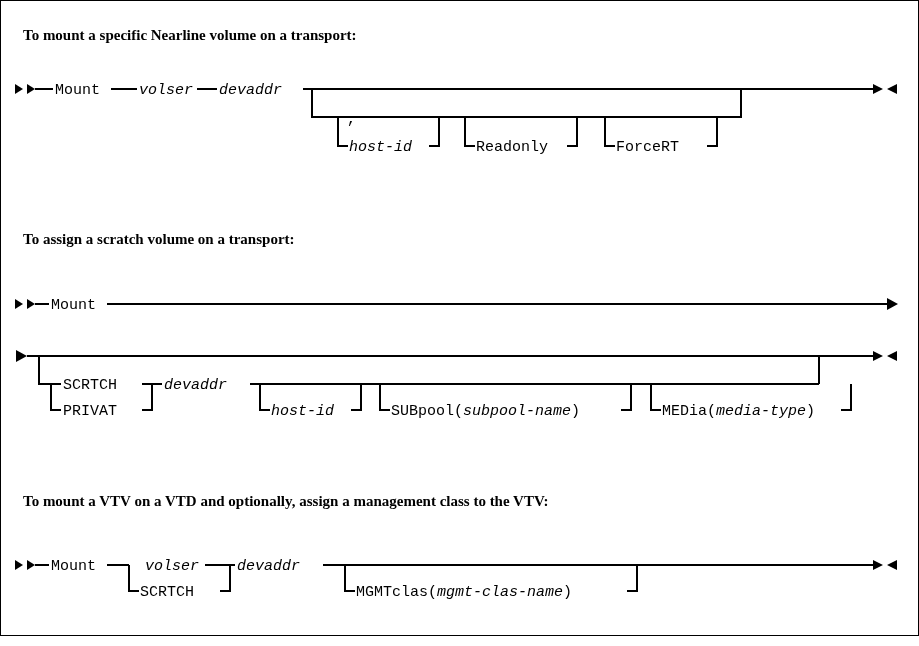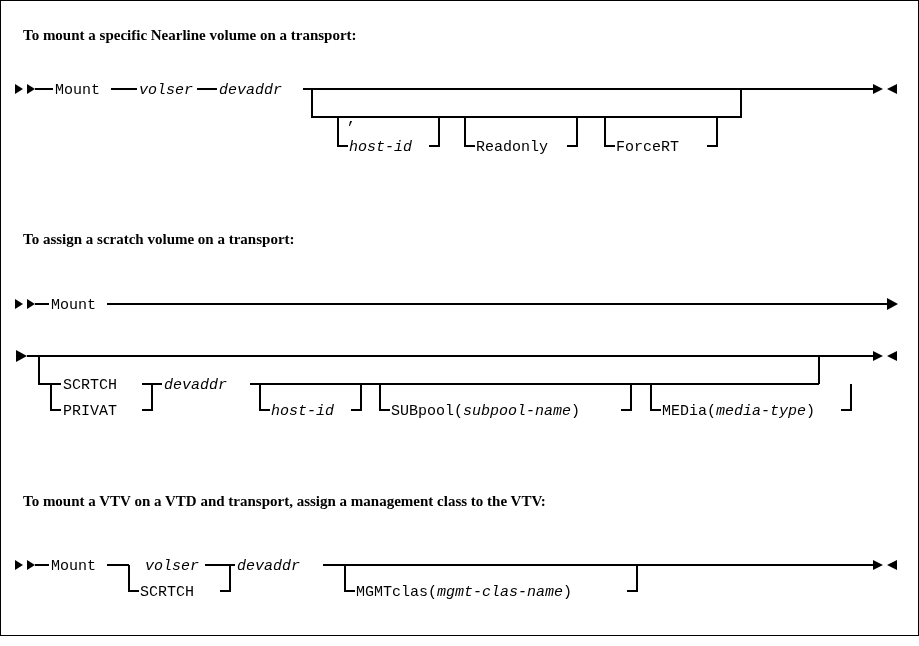--- a/index.html
+++ b/index.html
@@ -135,21 +135,21 @@
 
     <path class="rail" d="M650,383 L650,409 L660,409"></path>
     <text class="mono" x="661" y="414">
       <tspan>MEDia(</tspan><tspan class="mono-i">media-type</tspan><tspan>)</tspan>
     </text>
     <path class="rail" d="M840,409 L850,409 L850,383"></path>
     <path class="rail" d="M850,383 L850,383"></path>
 
   </svg>
 
-  <div class="heading" style="left:22px; top:492px;">To mount a VTV on a VTD and transport, assign a management class to the VTV:</div>
+  <div class="heading" style="left:22px; top:492px;">To mount a VTV on a VTD and optionally, assign a management class to the VTV:</div>
 
   <svg class="diagram-svg" width="919" height="646">
 
     <polygon class="arrowhead" points="14,559 22,564 14,569"></polygon>
     <polygon class="arrowhead" points="26,559 34,564 26,569"></polygon>
     <path class="rail" d="M34,564 L48,564"></path>
     <text class="mono" x="50" y="569">Mount</text>
     <path class="rail" d="M106,564 L128,564"></path>
 
     <text class="mono-i" x="144" y="569">volser</text>

